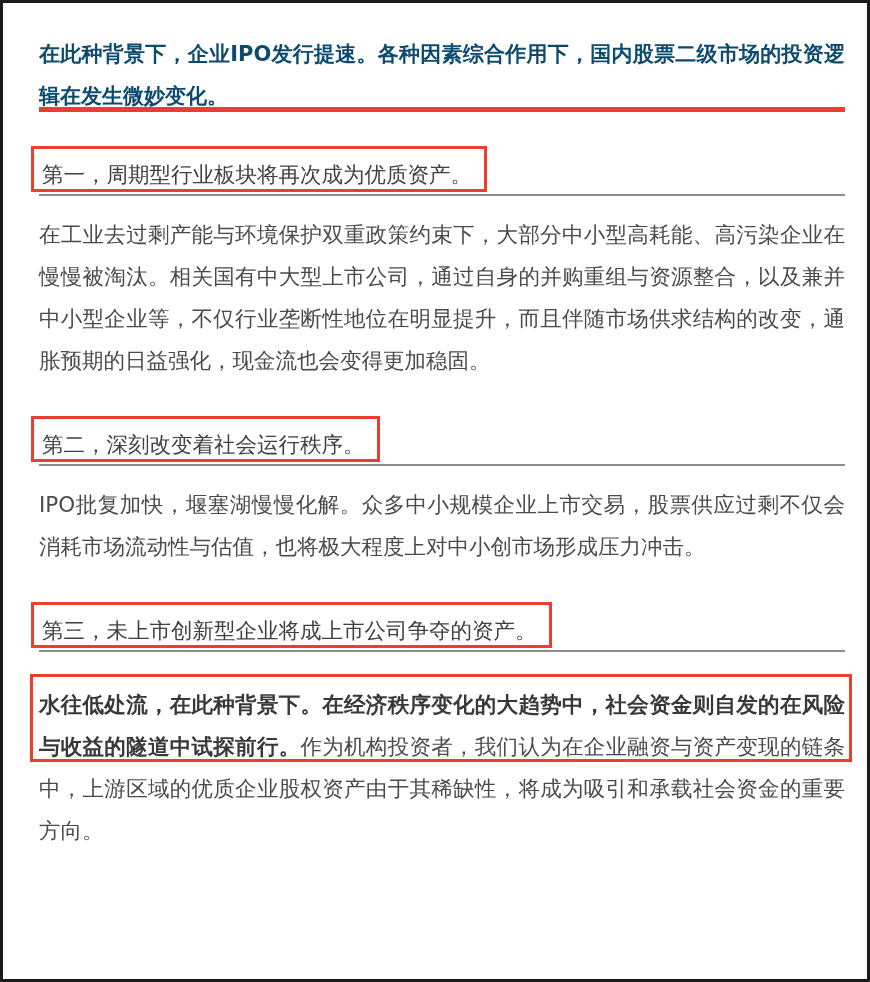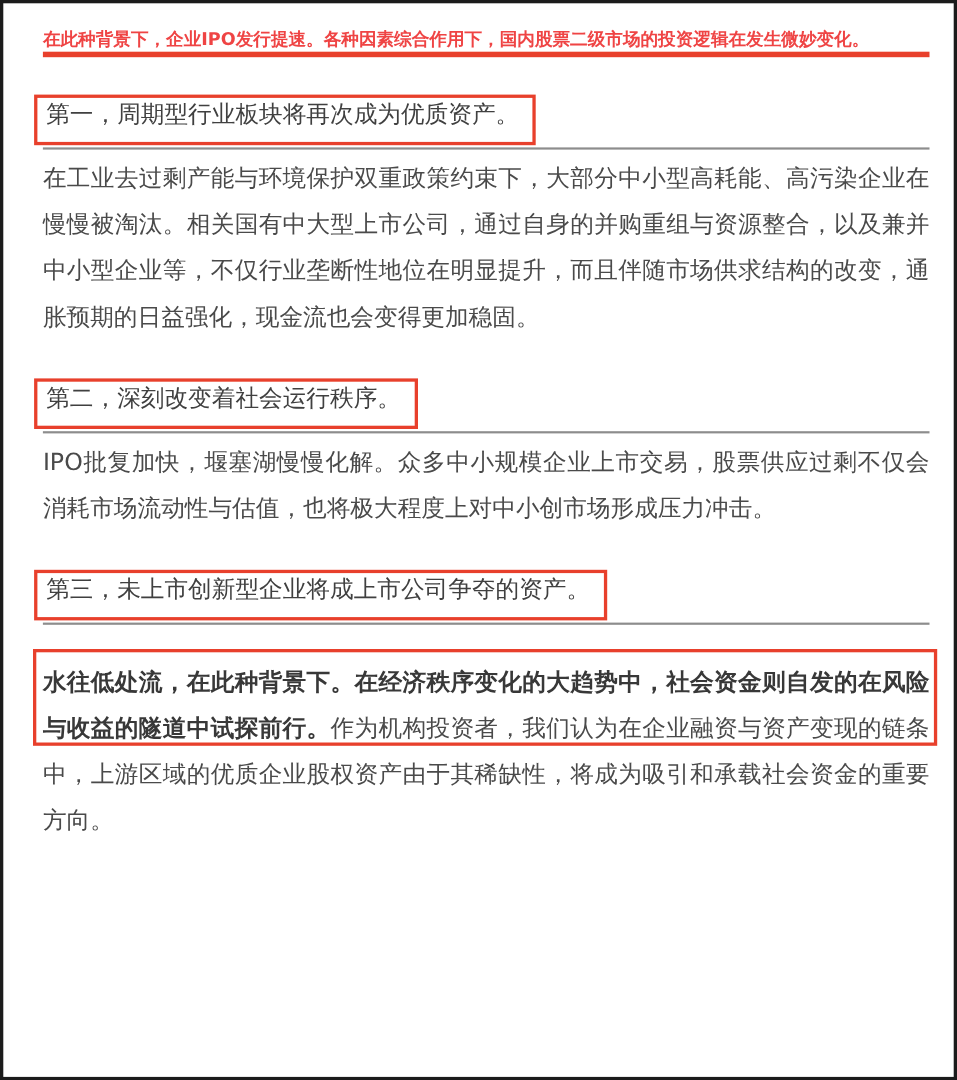--- a/index.html
+++ b/index.html
@@ -14,25 +14,26 @@
     border: 3px solid #1b1b1b;
     background: #ffffff;
     overflow: hidden;
     font-family: "DejaVu Sans", sans-serif;
   }
   .content {
     padding: 12px 22px 0 36px;
   }
   p { margin: 0; }
   .intro {
-    font-size: 16px;
+    font-size: 21px;
     line-height: 42px;
     font-weight: bold;
-    color: #ef4444;
+    color: #0c4a6e;
     text-align: justify;
+    margin-top: 18px;
   }
   .red-rule {
     height: 5px;
     background: #e8402c;
     margin-top: -10px;
     position: relative;
   }
   .heading-band {
     position: relative;
     height: 48px;
@@ -40,29 +41,29 @@
     margin-top: 34px;
   }
   .red-box {
     position: absolute;
     left: -8px;
     top: 0;
     height: 46px;
     box-sizing: border-box;
     border: 3px solid #e8402c;
     display: inline-flex;
-    align-items: flex-start;
+    align-items: flex-end;
     white-space: nowrap;
     padding: 0 12px 0 8px;
     font-size: 21.5px;
     color: #404040;
     background: transparent;
   }
   .body-text {
-    margin-top: 6px;
+    margin-top: 18px;
     font-size: 21.5px;
     line-height: 42px;
     color: #4a4a4a;
     text-align: justify;
   }
   .conclusion {
     position: relative;
     margin-top: 32px;
   }
   .conclusion .body-text { margin-top: 0; }

